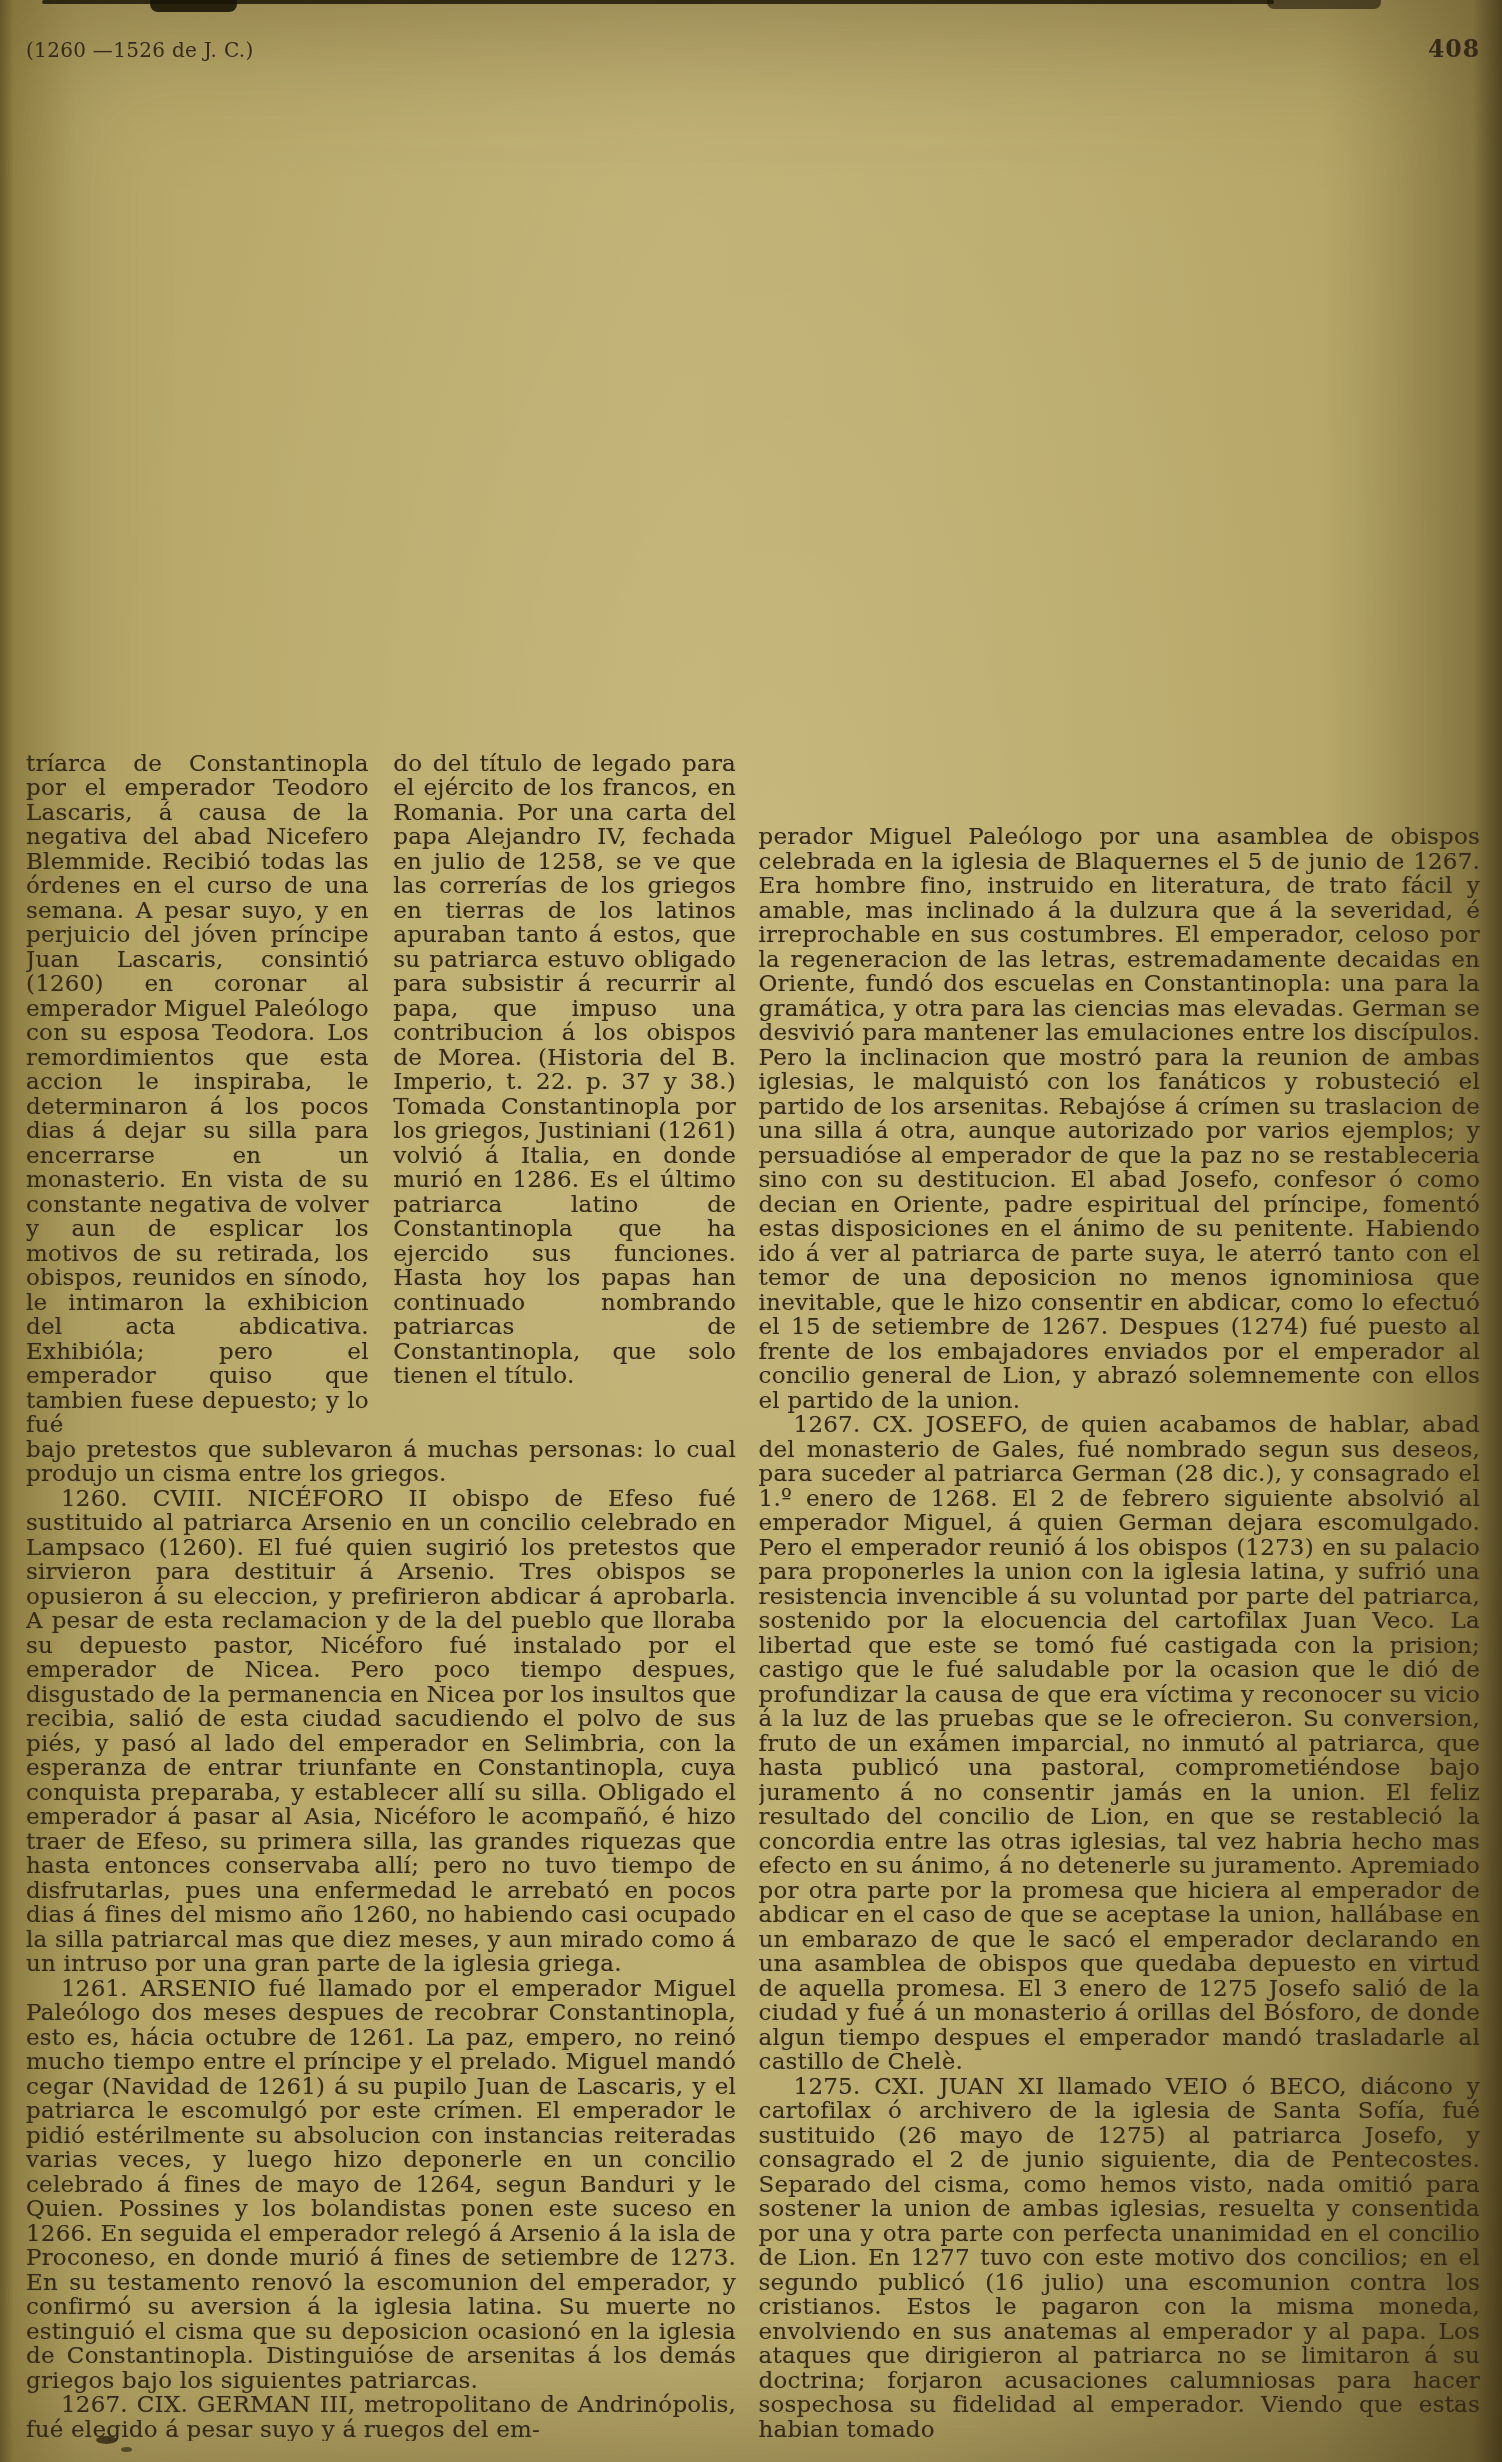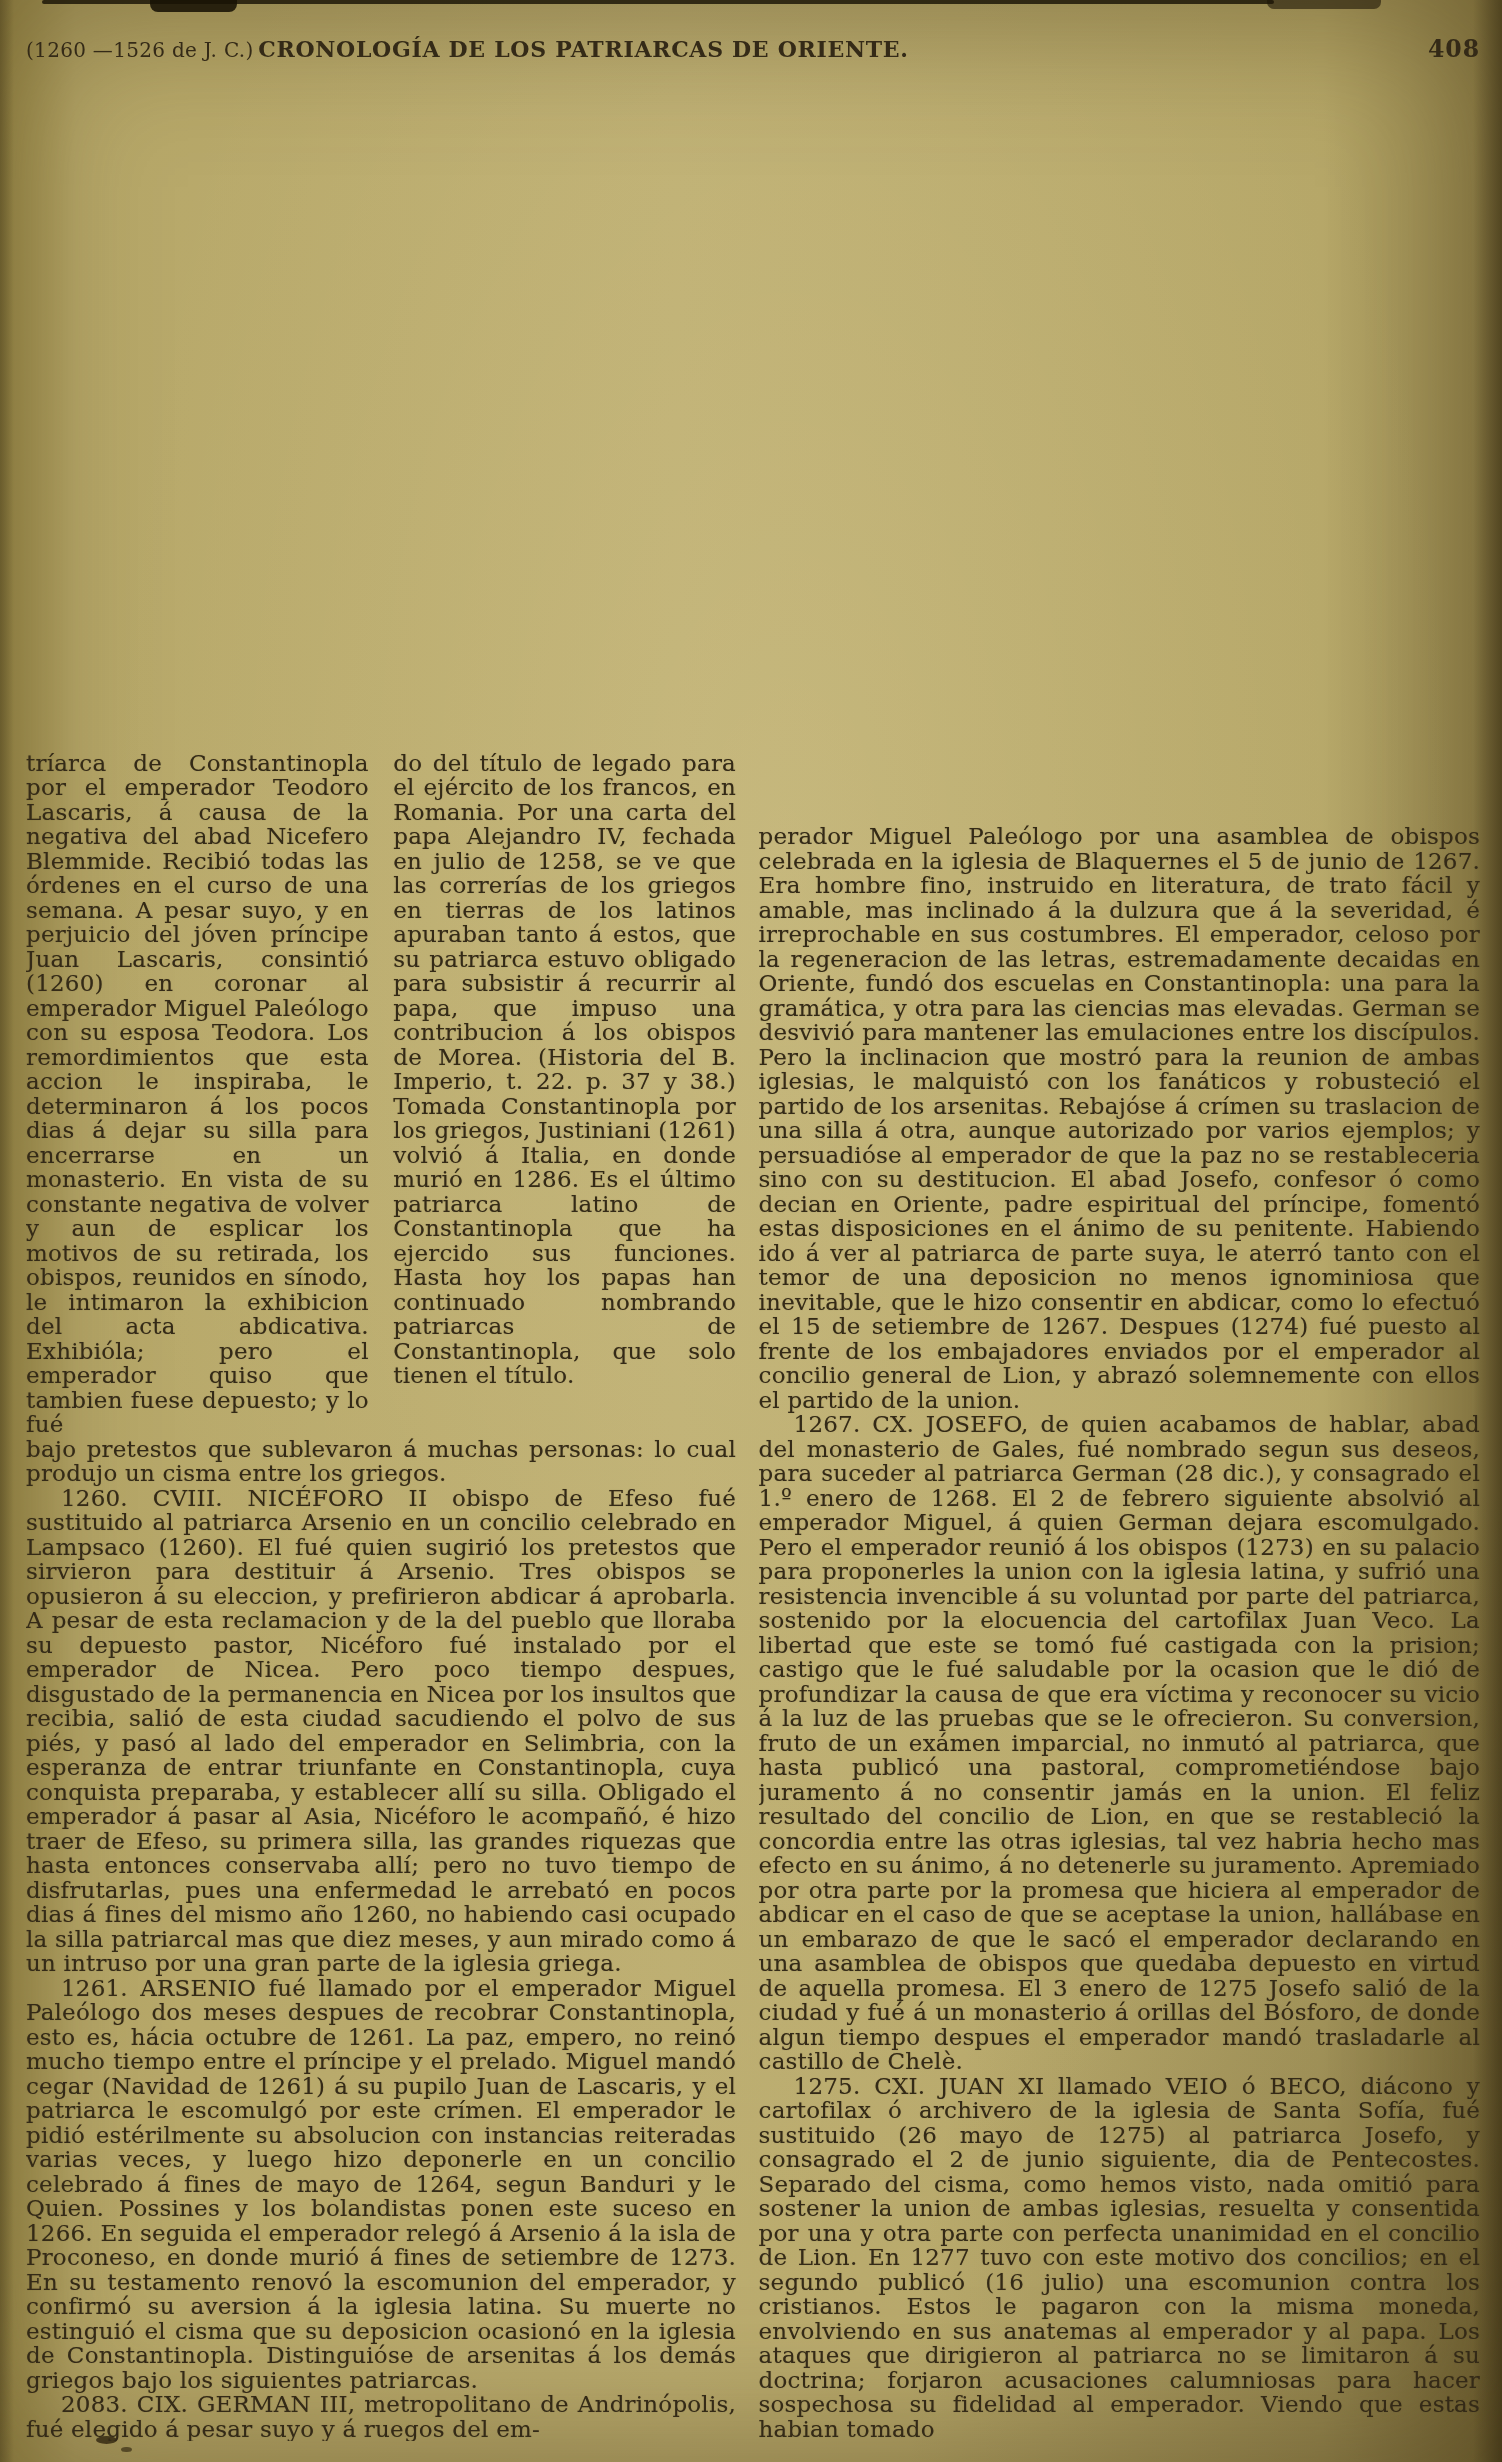--- a/index.html
+++ b/index.html
@@ -64,35 +64,34 @@
   <div class="artifact topline"></div>
   <div class="artifact topblob"></div>
   <div class="artifact topcorner"></div>
   <div class="artifact edge-right"></div>
   <div class="artifact edge-left"></div>
   <div class="artifact dotmark1"></div>
   <div class="artifact dotmark2"></div>
 
   <header class="header">
     <span class="h-left">(1260 —1526 de J. C.)</span>
-    <span class="h-title">CRONOLOGÍA DE LOS PATRIARCAS DE ORIENTE.</span>
     <span class="h-page">408</span>
   </header>
 
   <div class="columns">
 
     <div class="col-left">
       <div class="subcols">
         <div class="subcol">tríarca de Constantinopla por el emperador Teodoro Lascaris, á causa de la negativa del abad Nicefero Blemmide. Recibió todas las órdenes en el curso de una semana. A pesar suyo, y en perjuicio del jóven príncipe Juan Lascaris, consintió (1260) en coronar al emperador Miguel Paleólogo con su esposa Teodora. Los remordimientos que esta accion le inspiraba, le determinaron á los pocos dias á dejar su silla para encerrarse en un monasterio. En vista de su constante negativa de volver y aun de esplicar los motivos de su retirada, los obispos, reunidos en sínodo, le intimaron la exhibicion del acta abdicativa. Exhibióla; pero el emperador quiso que tambien fuese depuesto; y lo fué</div>
         <div class="subcol">do del título de legado para el ejército de los francos, en Romania. Por una carta del papa Alejandro IV, fechada en julio de 1258, se ve que las correrías de los griegos en tierras de los latinos apuraban tanto á estos, que su patriarca estuvo obligado para subsistir á recurrir al papa, que impuso una contribucion á los obispos de Morea. (Historia del B. Imperio, t. 22. p. 37 y 38.) Tomada Constantinopla por los griegos, Justiniani (1261) volvió á Italia, en donde murió en 1286. Es el último patriarca latino de Constantinopla que ha ejercido sus funciones. Hasta hoy los papas han continuado nombrando patriarcas de Constantinopla, que solo tienen el título.</div>
       </div>
       <p class="para no-indent">bajo pretestos que sublevaron á muchas personas: lo cual produjo un cisma entre los griegos.</p>
       <p class="para">1260. CVIII. NICÉFORO II obispo de Efeso fué sustituido al patriarca Arsenio en un concilio celebrado en Lampsaco (1260). El fué quien sugirió los pretestos que sirvieron para destituir á Arsenio. Tres obispos se opusieron á su eleccion, y prefirieron abdicar á aprobarla. A pesar de esta reclamacion y de la del pueblo que lloraba su depuesto pastor, Nicéforo fué instalado por el emperador de Nicea. Pero poco tiempo despues, disgustado de la permanencia en Nicea por los insultos que recibia, salió de esta ciudad sacudiendo el polvo de sus piés, y pasó al lado del emperador en Selimbria, con la esperanza de entrar triunfante en Constantinopla, cuya conquista preparaba, y establecer allí su silla. Obligado el emperador á pasar al Asia, Nicéforo le acompañó, é hizo traer de Efeso, su primera silla, las grandes riquezas que hasta entonces conservaba allí; pero no tuvo tiempo de disfrutarlas, pues una enfermedad le arrebató en pocos dias á fines del mismo año 1260, no habiendo casi ocupado la silla patriarcal mas que diez meses, y aun mirado como á un intruso por una gran parte de la iglesia griega.</p>
       <p class="para">1261. ARSENIO fué llamado por el emperador Miguel Paleólogo dos meses despues de recobrar Constantinopla, esto es, hácia octubre de 1261. La paz, empero, no reinó mucho tiempo entre el príncipe y el prelado. Miguel mandó cegar (Navidad de 1261) á su pupilo Juan de Lascaris, y el patriarca le escomulgó por este crímen. El emperador le pidió estérilmente su absolucion con instancias reiteradas varias veces, y luego hizo deponerle en un concilio celebrado á fines de mayo de 1264, segun Banduri y le Quien. Possines y los bolandistas ponen este suceso en 1266. En seguida el emperador relegó á Arsenio á la isla de Proconeso, en donde murió á fines de setiembre de 1273. En su testamento renovó la escomunion del emperador, y confirmó su aversion á la iglesia latina. Su muerte no estinguió el cisma que su deposicion ocasionó en la iglesia de Constantinopla. Distinguióse de arsenitas á los demás griegos bajo los siguientes patriarcas.</p>
-      <p class="para">2083. CIX. GERMAN III, metropolitano de Andrinópolis, fué elegido á pesar suyo y á ruegos del em-</p>
+      <p class="para">1267. CIX. GERMAN III, metropolitano de Andrinópolis, fué elegido á pesar suyo y á ruegos del em-</p>
     </div>
 
     <div class="col-rule"></div>
 
     <div class="col-right">
       <p class="para no-indent">perador Miguel Paleólogo por una asamblea de obispos celebrada en la iglesia de Blaquernes el 5 de junio de 1267. Era hombre fino, instruido en literatura, de trato fácil y amable, mas inclinado á la dulzura que á la severidad, é irreprochable en sus costumbres. El emperador, celoso por la regeneracion de las letras, estremadamente decaidas en Oriente, fundó dos escuelas en Constantinopla: una para la gramática, y otra para las ciencias mas elevadas. German se desvivió para mantener las emulaciones entre los discípulos. Pero la inclinacion que mostró para la reunion de ambas iglesias, le malquistó con los fanáticos y robusteció el partido de los arsenitas. Rebajóse á crímen su traslacion de una silla á otra, aunque autorizado por varios ejemplos; y persuadióse al emperador de que la paz no se restableceria sino con su destitucion. El abad Josefo, confesor ó como decian en Oriente, padre espiritual del príncipe, fomentó estas disposiciones en el ánimo de su penitente. Habiendo ido á ver al patriarca de parte suya, le aterró tanto con el temor de una deposicion no menos ignominiosa que inevitable, que le hizo consentir en abdicar, como lo efectuó el 15 de setiembre de 1267. Despues (1274) fué puesto al frente de los embajadores enviados por el emperador al concilio general de Lion, y abrazó solemnemente con ellos el partido de la union.</p>
       <p class="para">1267. CX. JOSEFO, de quien acabamos de hablar, abad del monasterio de Gales, fué nombrado segun sus deseos, para suceder al patriarca German (28 dic.), y consagrado el 1.º enero de 1268. El 2 de febrero siguiente absolvió al emperador Miguel, á quien German dejara escomulgado. Pero el emperador reunió á los obispos (1273) en su palacio para proponerles la union con la iglesia latina, y sufrió una resistencia invencible á su voluntad por parte del patriarca, sostenido por la elocuencia del cartofilax Juan Veco. La libertad que este se tomó fué castigada con la prision; castigo que le fué saludable por la ocasion que le dió de profundizar la causa de que era víctima y reconocer su vicio á la luz de las pruebas que se le ofrecieron. Su conversion, fruto de un exámen imparcial, no inmutó al patriarca, que hasta publicó una pastoral, comprometiéndose bajo juramento á no consentir jamás en la union. El feliz resultado del concilio de Lion, en que se restableció la concordia entre las otras iglesias, tal vez habria hecho mas efecto en su ánimo, á no detenerle su juramento. Apremiado por otra parte por la promesa que hiciera al emperador de abdicar en el caso de que se aceptase la union, hallábase en un embarazo de que le sacó el emperador declarando en una asamblea de obispos que quedaba depuesto en virtud de aquella promesa. El 3 enero de 1275 Josefo salió de la ciudad y fué á un monasterio á orillas del Bósforo, de donde algun tiempo despues el emperador mandó trasladarle al castillo de Chelè.</p>
       <p class="para">1275. CXI. JUAN XI llamado VEIO ó BECO, diácono y cartofilax ó archivero de la iglesia de Santa Sofía, fué sustituido (26 mayo de 1275) al patriarca Josefo, y consagrado el 2 de junio siguiente, dia de Pentecostes. Separado del cisma, como hemos visto, nada omitió para sostener la union de ambas iglesias, resuelta y consentida por una y otra parte con perfecta unanimidad en el concilio de Lion. En 1277 tuvo con este motivo dos concilios; en el segundo publicó (16 julio) una escomunion contra los cristianos. Estos le pagaron con la misma moneda, envolviendo en sus anatemas al emperador y al papa. Los ataques que dirigieron al patriarca no se limitaron á su doctrina; forjaron acusaciones calumniosas para hacer sospechosa su fidelidad al emperador. Viendo que estas habian tomado</p>
     </div>
 

